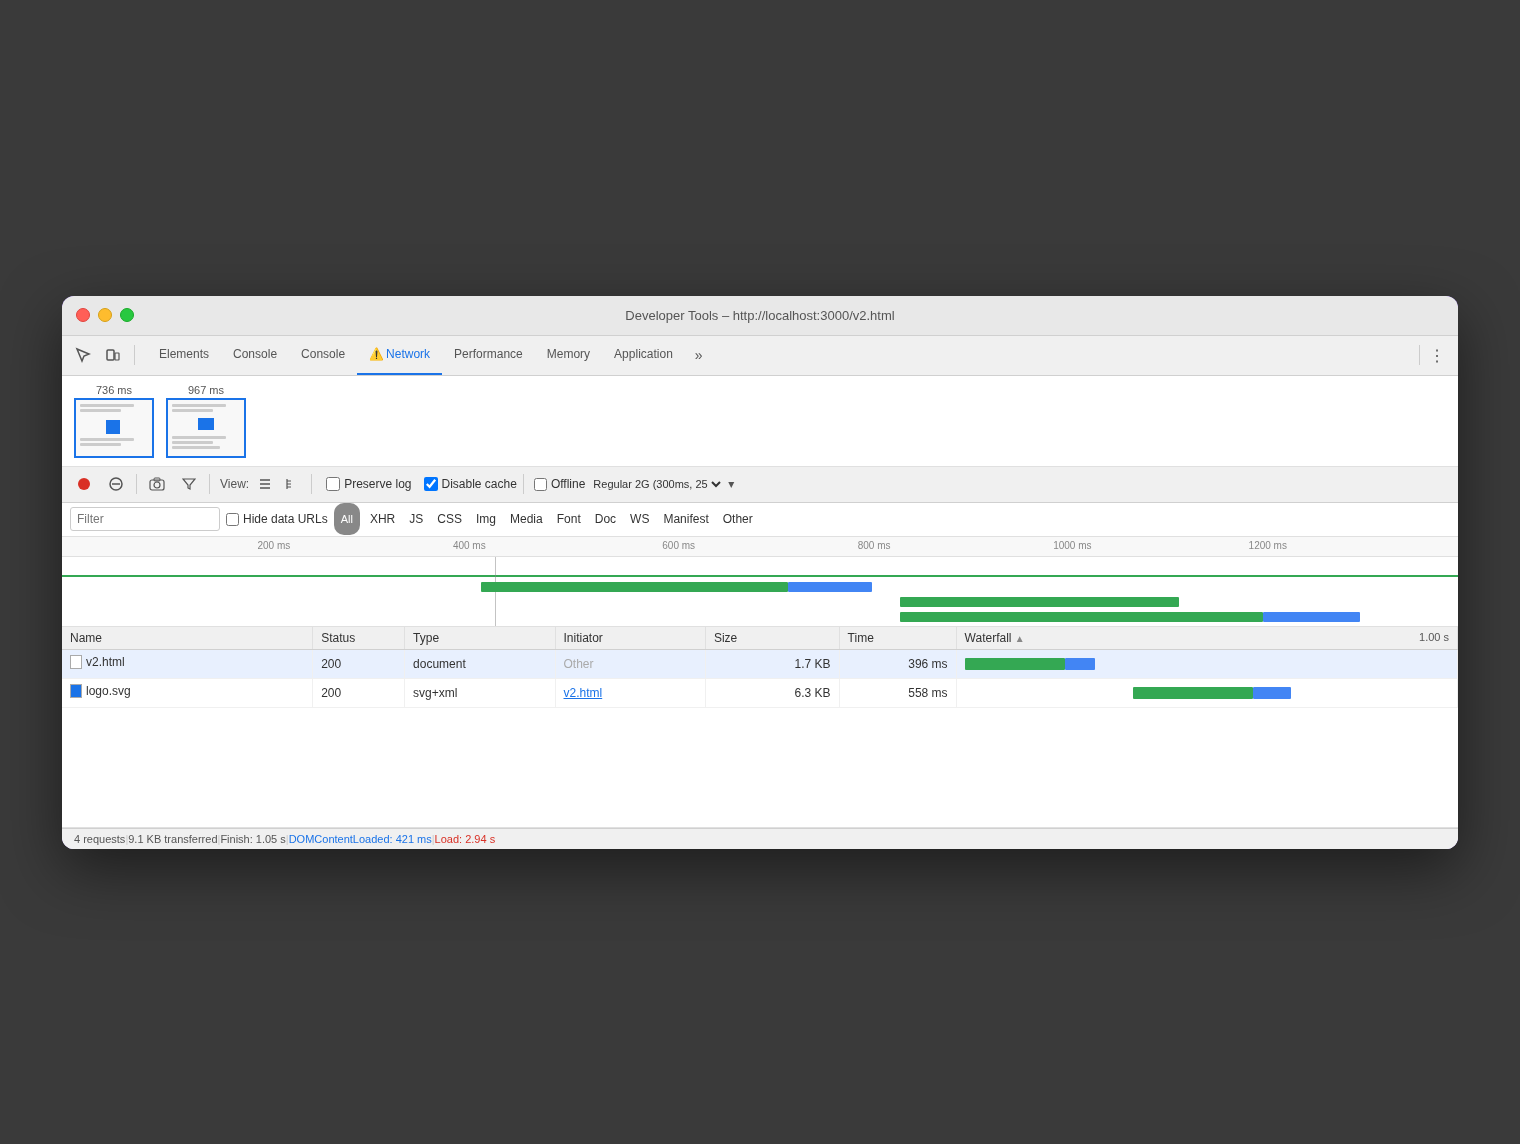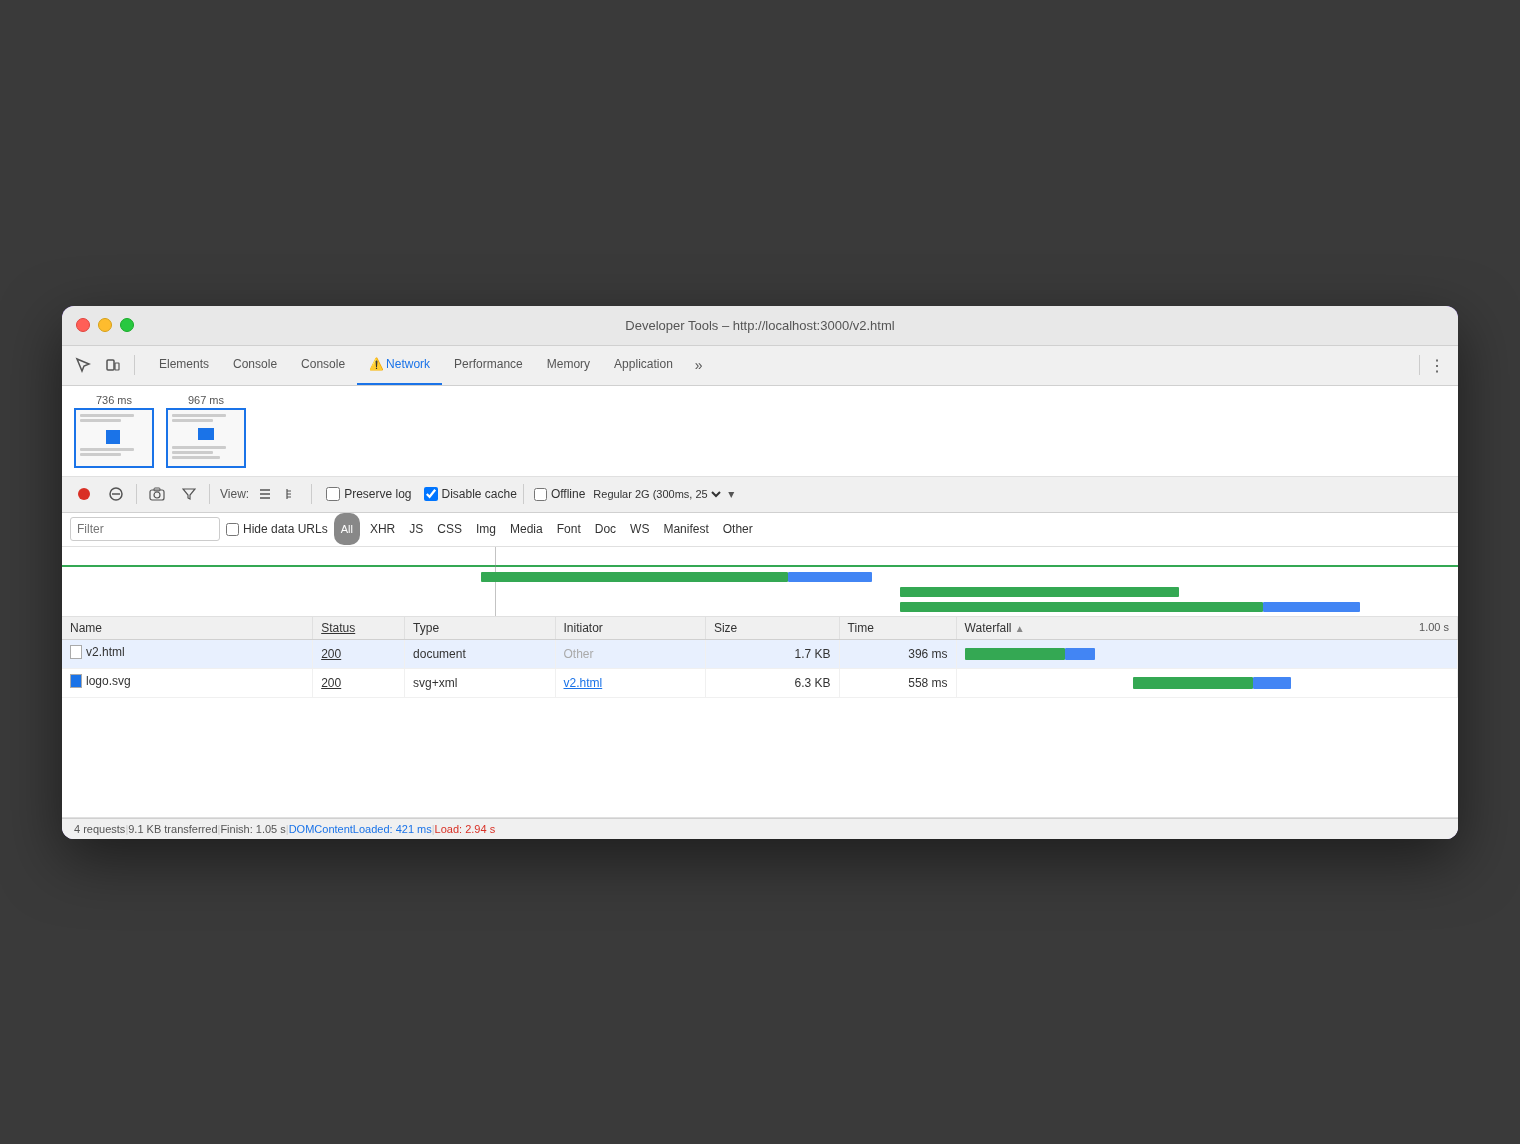--- a/index.html
+++ b/index.html
@@ -316,21 +316,21 @@
     }
     .initiator-link {
       color: #1a73e8;
       text-decoration: underline;
       cursor: pointer;
     }
     .initiator-other {
       color: #aaa;
     }
     .col-name { min-width: 150px; }
-    .col-status { min-width: 55px; text-decoration: underline; }
+    .col-status { min-width: 55px; }
     .col-type { min-width: 90px; }
     .col-initiator { min-width: 90px; }
     .col-size { min-width: 80px; text-align: right; }
     .col-time { min-width: 70px; text-align: right; }
     .col-waterfall { min-width: 300px; }
     .waterfall-cell {
       position: relative;
       height: 20px;
     }
     .wf-cell-bar {
@@ -566,20 +566,28 @@
       <span class="filter-type">CSS</span>
       <span class="filter-type">Img</span>
       <span class="filter-type">Media</span>
       <span class="filter-type">Font</span>
       <span class="filter-type">Doc</span>
       <span class="filter-type">WS</span>
       <span class="filter-type">Manifest</span>
       <span class="filter-type">Other</span>
     </div>
 
+    <div class="ruler-container">
+      <span class="ruler-label" style="left:14%">200 ms</span>
+      <span class="ruler-label" style="left:28%">400 ms</span>
+      <span class="ruler-label" style="left:43%">600 ms</span>
+      <span class="ruler-label" style="left:57%">800 ms</span>
+      <span class="ruler-label" style="left:71%">1000 ms</span>
+      <span class="ruler-label" style="left:85%">1200 ms</span>
+    </div>
 
     <div class="overview-container">
 
       <div class="ov-green-line" style="left:0;right:0;top:18px;"></div>
 
       <div class="ov-vertical-line" style="left:31%;"></div>
 
       <div class="ov-bar wf-green" style="left:30%;width:22%;height:10px;top:25px;"></div>
       <div class="ov-bar wf-blue" style="left:52%;width:6%;height:10px;top:25px;"></div>
 

